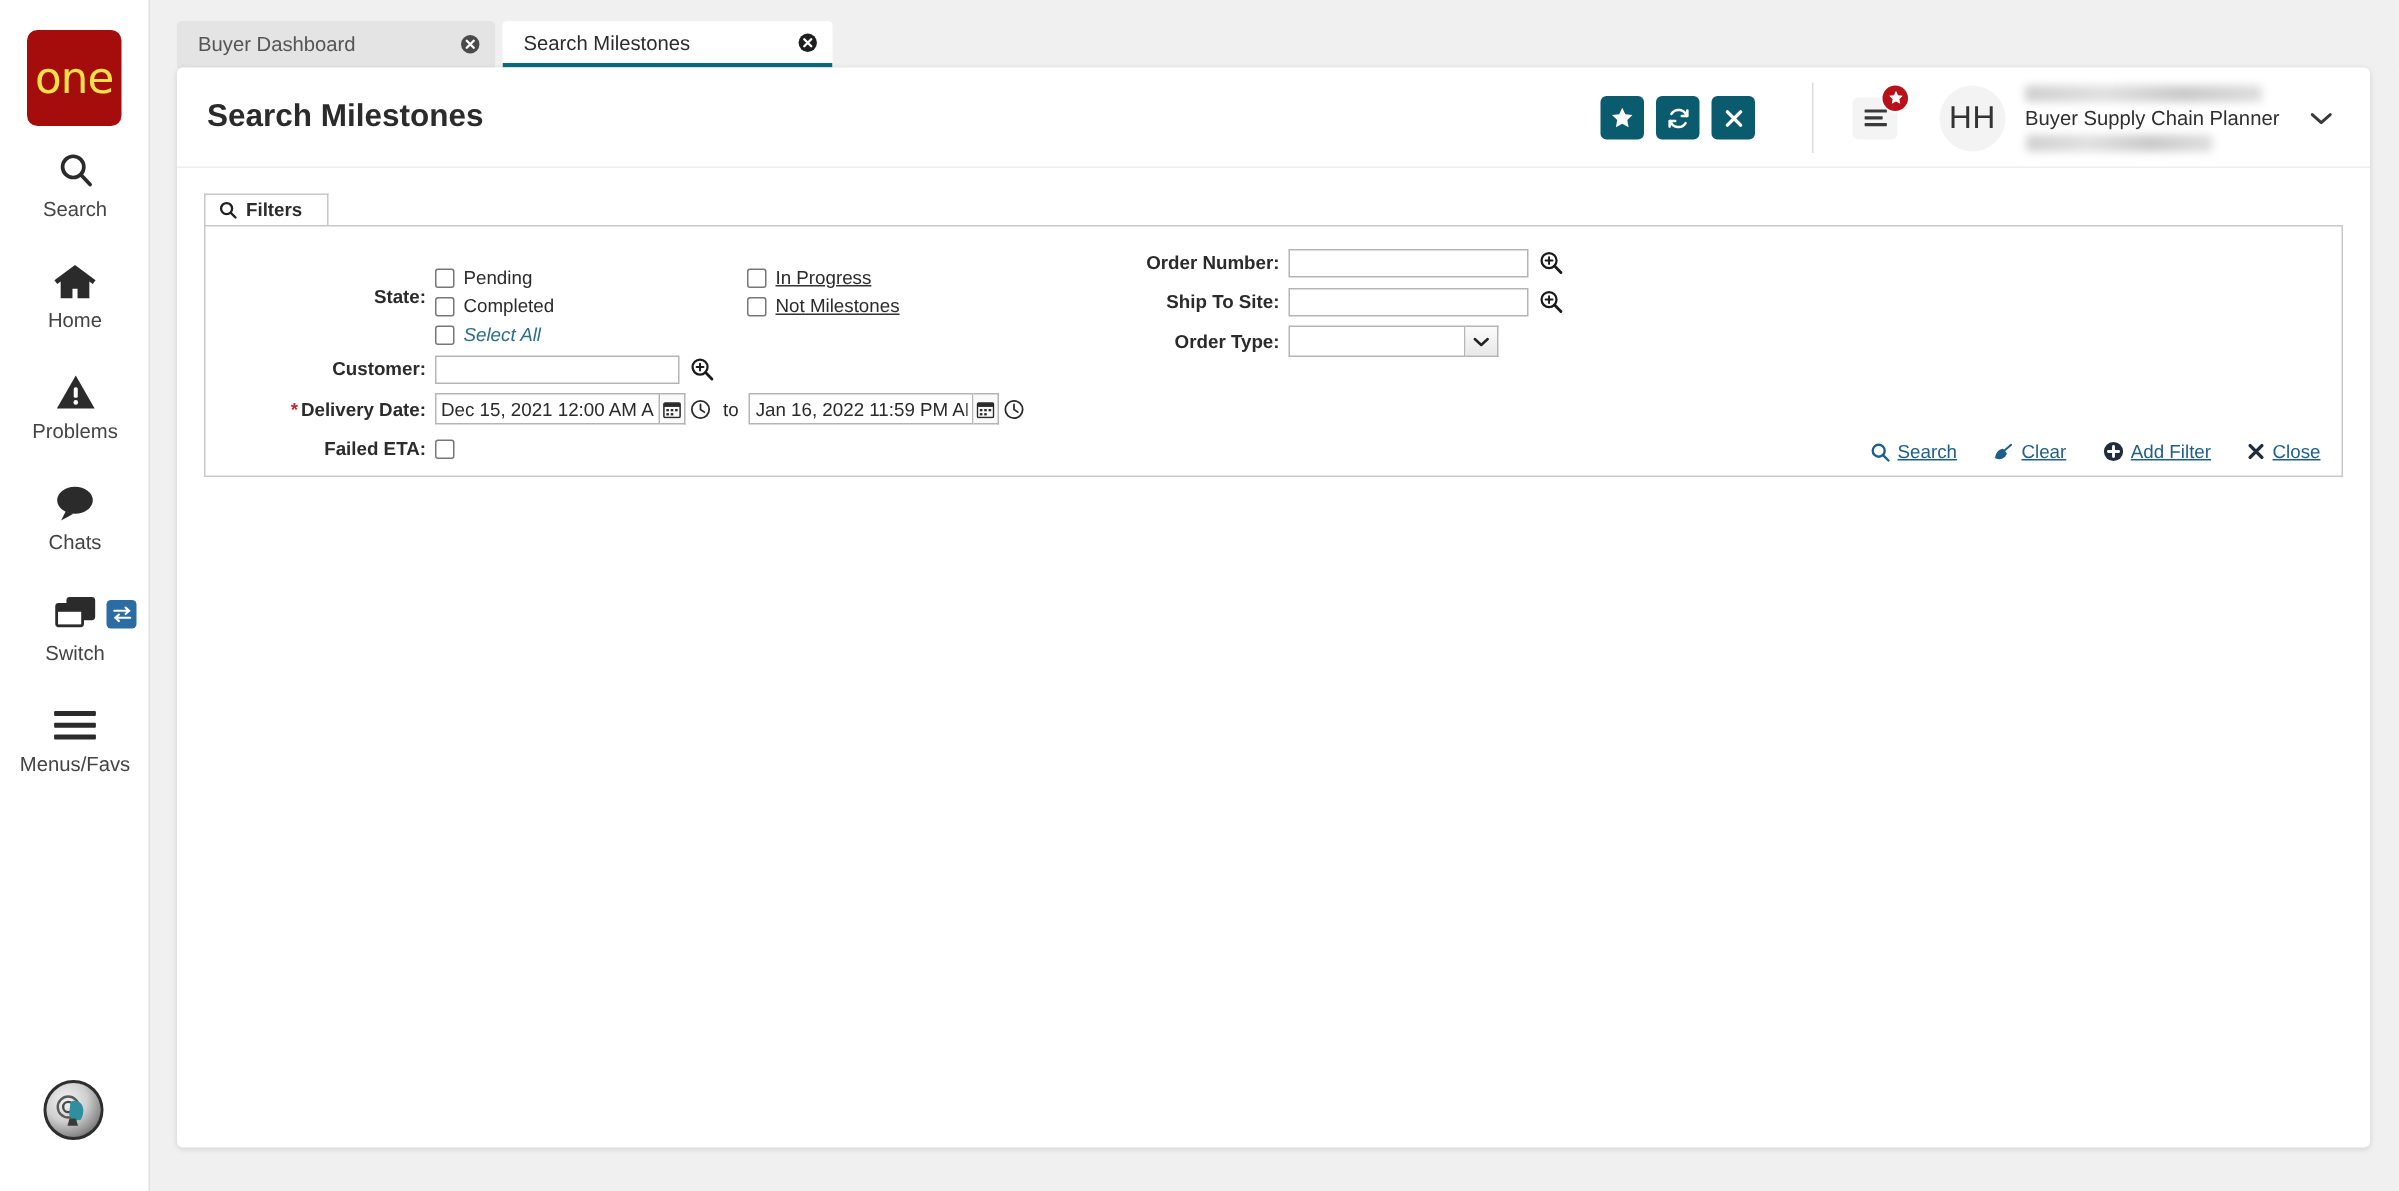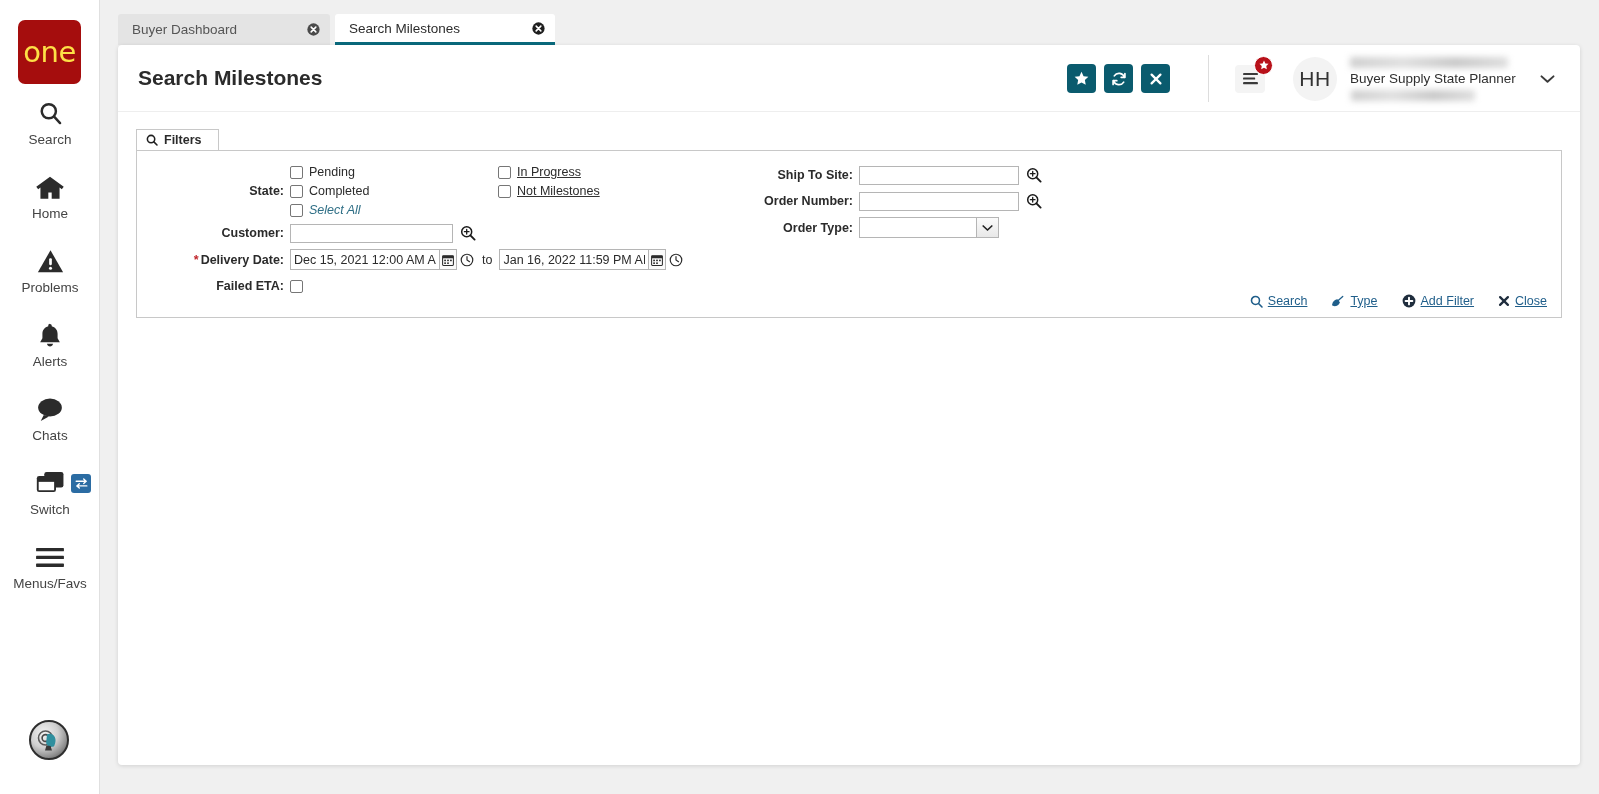--- a/index.html
+++ b/index.html
@@ -260,21 +260,21 @@
   }
   .cblabel { font-size: 12.5px; color: #2b2b2b; white-space: nowrap; }
   .cblabel.selall {
     font-style: italic;
     color: #2f6f86;
     cursor: pointer;
   }
   .state-cols { display: flex; }
   .state-c1 { width: 208px; }
   .state-c2 { width: 200px; text-decoration: underline; }
-  .state-rows { display: flex; flex-direction: column; gap: 5px; }
+  .state-rows { display: flex; flex-direction: column; gap: 5px; margin-top: 13px; }
 
   .txtinput {
     height: 19px;
     border: 1px solid #b5b5b5;
     background: #fff;
     font-size: 12.5px;
     padding: 0 3px;
     color: #2b2b2b;
     font-family: "Liberation Sans", sans-serif;
     outline: none;
@@ -381,29 +381,20 @@
       <span class="rail-icon">
         <svg width="27" height="27" viewBox="0 0 24 24" fill="#2b2b2b">
           <path d="M12 2 0.8 21.6h22.4z"></path>
           <rect x="10.8" y="9" width="2.4" height="6.3" fill="#fff" rx="1"></rect>
           <circle cx="12" cy="18" r="1.35" fill="#fff"></circle>
         </svg>
       </span>
       <span class="rail-label">Problems</span>
     </div>
 
-    <div class="rail-item">
-      <span class="rail-icon">
-        <svg width="26" height="27" viewBox="0 0 24 24" fill="#2b2b2b">
-          <path d="M12 1.2c-0.9 0-1.6 0.7-1.6 1.6v0.7C7.2 4.2 5 7 5 10.4v4.2L2.9 18.2h18.2L19 14.6v-4.2c0-3.4-2.2-6.2-5.4-6.9V3c0-0.9-0.7-1.6-1.6-1.6z"></path>
-          <path d="M9.2 19.6c0.3 1.5 1.5 2.6 2.8 2.6s2.5-1.1 2.8-2.6z"></path>
-        </svg>
-      </span>
-      <span class="rail-label">Alerts</span>
-    </div>
 
     <div class="rail-item">
       <span class="rail-icon">
         <svg width="28" height="26" viewBox="0 0 26 24" fill="#2b2b2b">
           <ellipse cx="13" cy="10.6" rx="11" ry="8.3"></ellipse>
           <path d="M7.2 17.5 4.4 23.2l7.6-4.2z"></path>
         </svg>
       </span>
       <span class="rail-label">Chats</span>
     </div>
@@ -531,21 +522,21 @@
           </span>
         </span>
       </div>
 
       <div class="avatar">
         <span>HH</span>
       </div>
 
       <div class="user-block">
         <div class="blur-line l1"></div>
-        <div class="user-role">Buyer Supply State Planner</div>
+        <div class="user-role">Buyer Supply Chain Planner</div>
         <div class="blur-line l3"></div>
       </div>
 
       <button class="caret-btn">
         <span>
           <svg width="15" height="10" viewBox="0 0 16 10" fill="none" stroke="#3a3a3a" stroke-width="2.1" stroke-linecap="round" stroke-linejoin="round">
             <path d="M1.6 2.2 8 8 14.4 2.2"></path>
           </svg>
         </span>
       </button>
@@ -665,34 +656,34 @@
           <div class="frow">
             <div class="flabel">Failed ETA:</div>
             <span class="cbox"></span>
           </div>
 
         </div>
 
         <div class="col-right">
 
           <div class="frow">
-            <div class="flabel">Ship To Site:</div>
-            <input class="txtinput in-site" type="text" value="" style="">
+            <div class="flabel">Order Number:</div>
+            <input class="txtinput in-order" type="text" value="" style="">
             <span class="magnify">
               <svg width="16" height="16" viewBox="0 0 16 16" fill="none" stroke="#1a1a1a" stroke-width="1.5">
                 <circle cx="6.7" cy="6.7" r="5"></circle>
                 <line x1="10.4" y1="10.4" x2="14.6" y2="14.6" stroke-linecap="round" stroke-width="1.9"></line>
                 <path d="M6.7 4.4v4.6M4.4 6.7h4.6" stroke-width="1.3" stroke-linecap="round"></path>
               </svg>
             </span>
           </div>
 
           <div class="frow">
-            <div class="flabel">Order Number:</div>
-            <input class="txtinput in-order" type="text" value="" style="">
+            <div class="flabel">Ship To Site:</div>
+            <input class="txtinput in-site" type="text" value="" style="">
             <span class="magnify">
               <svg width="16" height="16" viewBox="0 0 16 16" fill="none" stroke="#1a1a1a" stroke-width="1.5">
                 <circle cx="6.7" cy="6.7" r="5"></circle>
                 <line x1="10.4" y1="10.4" x2="14.6" y2="14.6" stroke-linecap="round" stroke-width="1.9"></line>
                 <path d="M6.7 4.4v4.6M4.4 6.7h4.6" stroke-width="1.3" stroke-linecap="round"></path>
               </svg>
             </span>
           </div>
 
           <div class="frow">
@@ -723,21 +714,21 @@
           <span class="pa-text">Search</span>
         </span>
 
         <span class="pa-link">
           <span>
             <svg width="14" height="13" viewBox="0 0 15 14" fill="none" stroke="#1f5e8a" stroke-width="1.4" stroke-linecap="round" stroke-linejoin="round">
               <path d="M12.6 1.6 6.2 7.2"></path>
               <path d="M6.6 5.2c-2.6 0.6-4.4 2.6-4.8 5.6 3.2 1.4 6-0.2 7-2.8z" fill="#1f5e8a"></path>
             </svg>
           </span>
-          <span class="pa-text">Type</span>
+          <span class="pa-text">Clear</span>
         </span>
 
         <span class="pa-link">
           <span>
             <svg width="14" height="14" viewBox="0 0 14 14">
               <circle cx="7" cy="7" r="6.4" fill="#1f2d3d"></circle>
               <path d="M7 3.6v6.8M3.6 7h6.8" stroke="#fff" stroke-width="1.9" stroke-linecap="round"></path>
             </svg>
           </span>
           <span class="pa-text">Add Filter</span>

